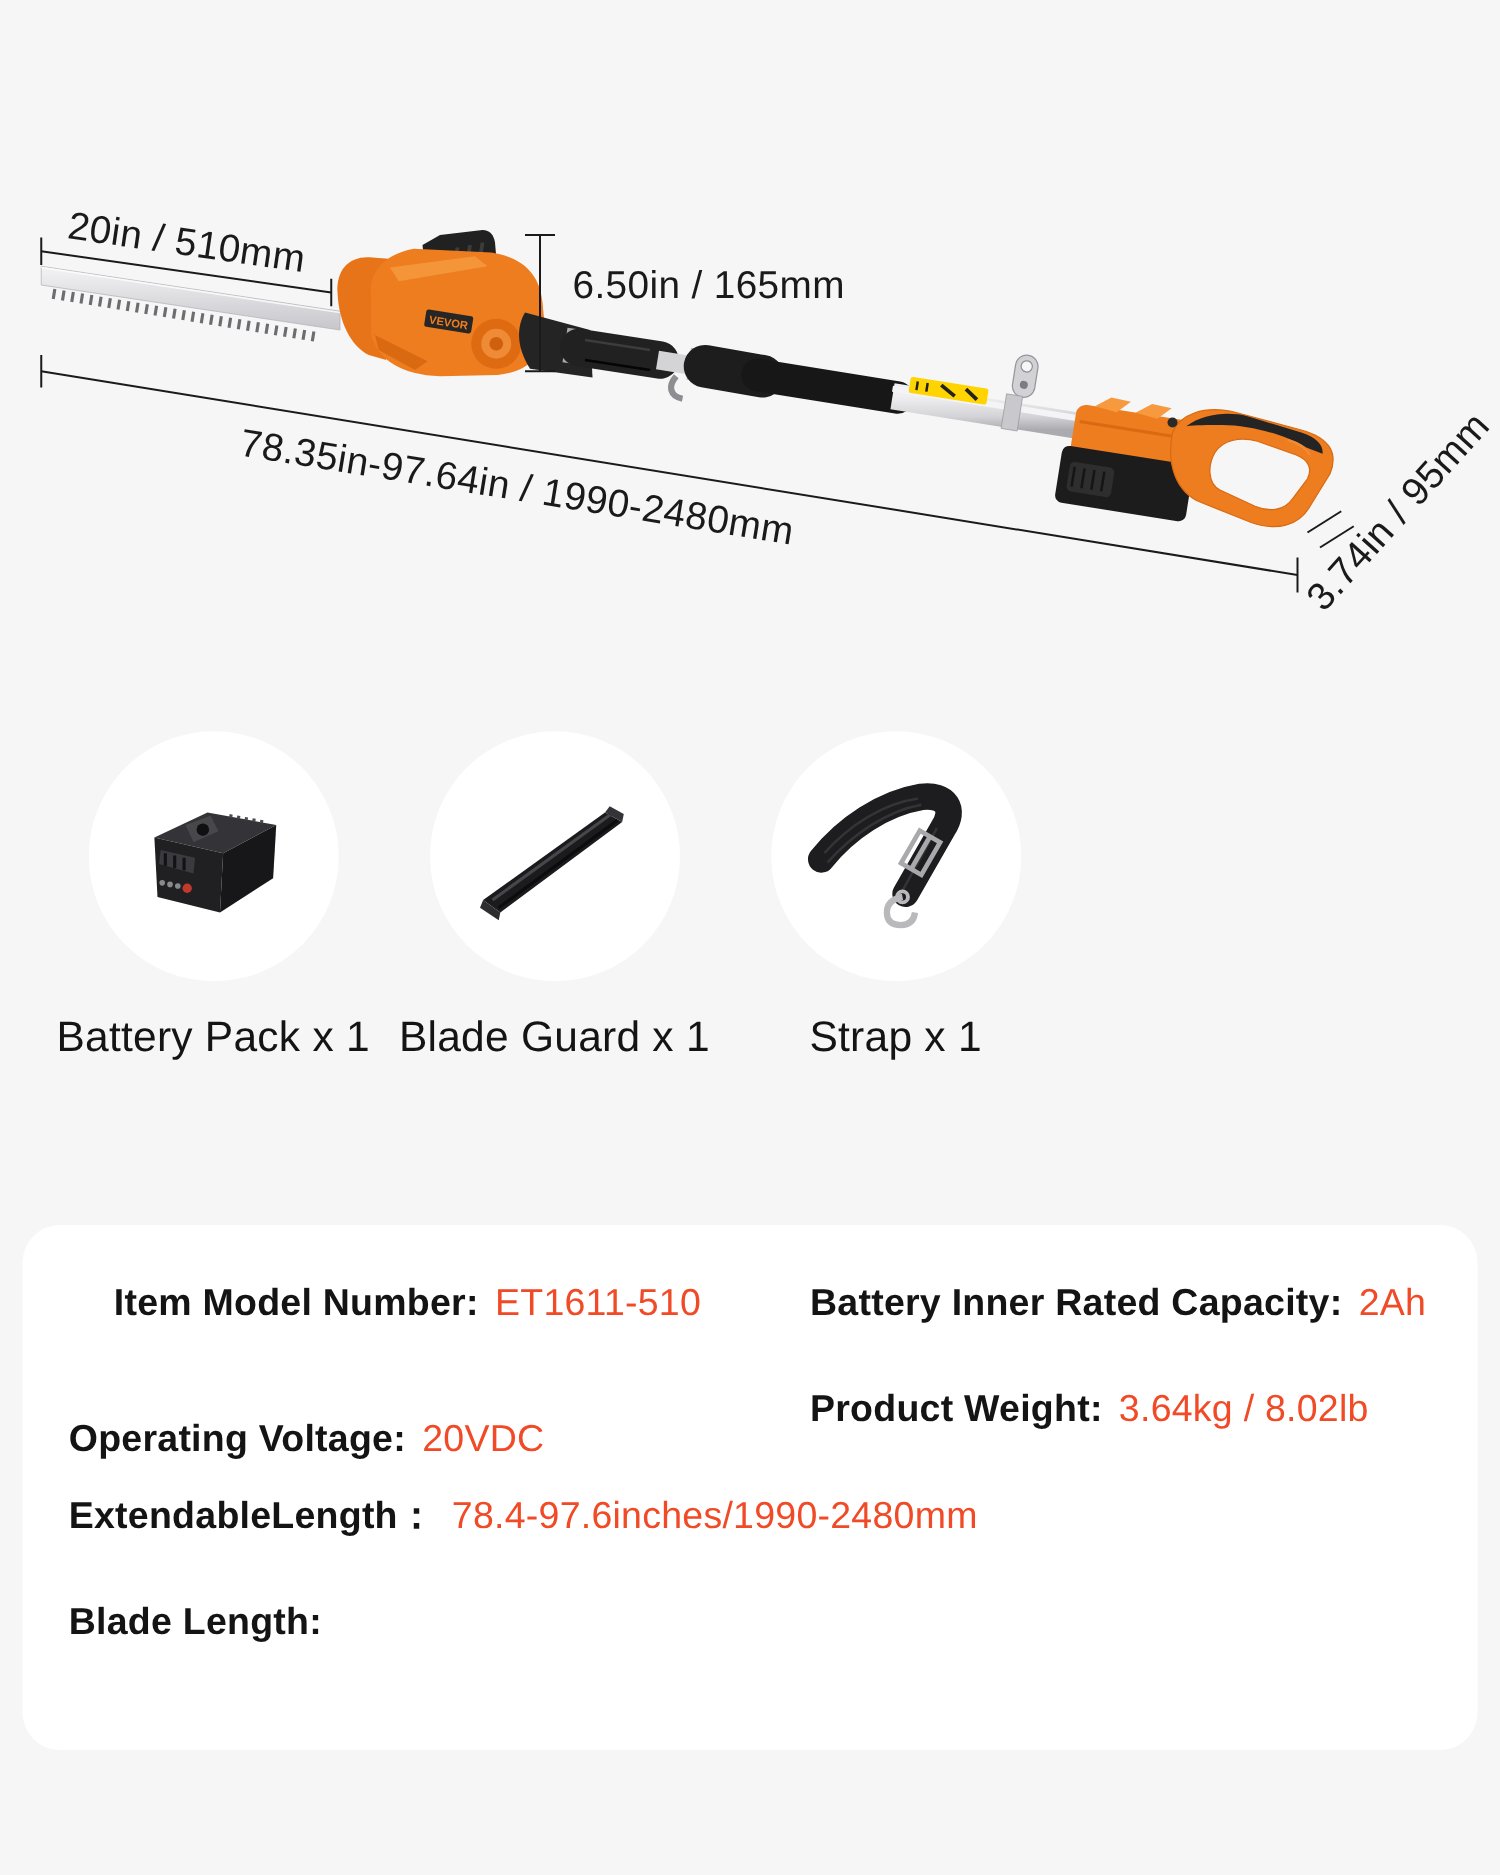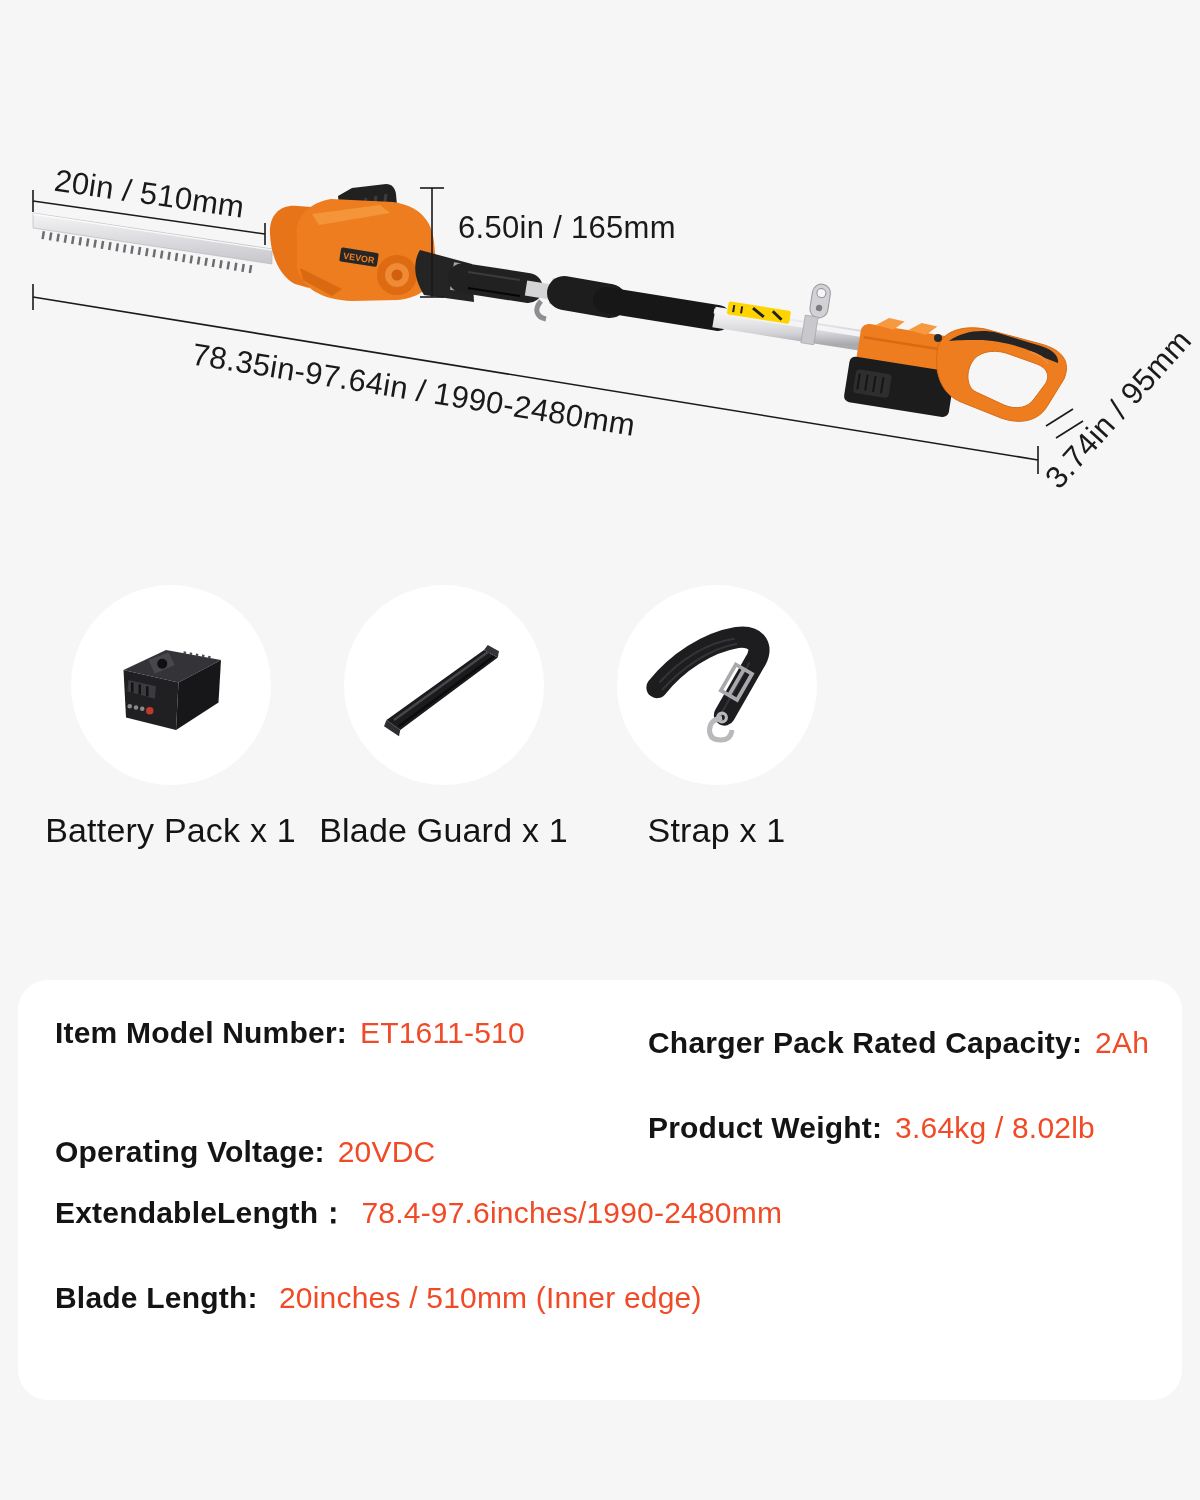--- a/index.html
+++ b/index.html
@@ -209,38 +209,37 @@
           <path d="M64,86 q-10,2 -10,10 q0,8 9,8 q8,0 9,-8" fill="none" stroke="#b9b9bd" stroke-width="4"></path>
           <circle cx="64" cy="86" r="3.5" fill="none" stroke="#b9b9bd" stroke-width="2.5"></circle>
         </svg>
       </div>
       <div class="item-label">Strap x 1</div>
     </div>
   </div>
 
   <div class="spec-box">
 
-    <div class="spec-pair colL" style="top:36px;">
+    <div class="spec-pair colL" style="top:46px;margin-left:36px;">
       <span class="spec-label">Item Model Number:</span><span class="spec-value">ET1611-510</span>
     </div>
     <div class="spec-pair colR" style="top:46px;">
-      <span class="spec-label">Charger Pack Rated Capacity:</span><span class="spec-value">2Ah</span>
+      <span class="spec-label">Battery Inner Rated Capacity:</span><span class="spec-value">2Ah</span>
     </div>
 
     <div class="spec-pair colL" style="top:131px;margin-top:24px;">
       <span class="spec-label">Operating Voltage:</span><span class="spec-value">20VDC</span>
     </div>
     <div class="spec-pair colR" style="top:131px;">
       <span class="spec-label">Product Weight:</span><span class="spec-value">3.64kg / 8.02lb</span>
     </div>
 
     <div class="spec-pair colL" style="top:216px;">
       <span class="spec-label">ExtendableLength：</span><span class="spec-value">78.4-97.6inches/1990-2480mm</span>
     </div>
 
     <div class="spec-pair colL" style="top:301px;text-align:center;">
       <span class="spec-label">Blade Length:</span>
       <span class="spec-stack" style="margin-left:13px;">
-        <span>20inches / 510mm (Inner edge)</span>
       </span>
     </div>
   </div>
 </div>
 
 </body></html>

